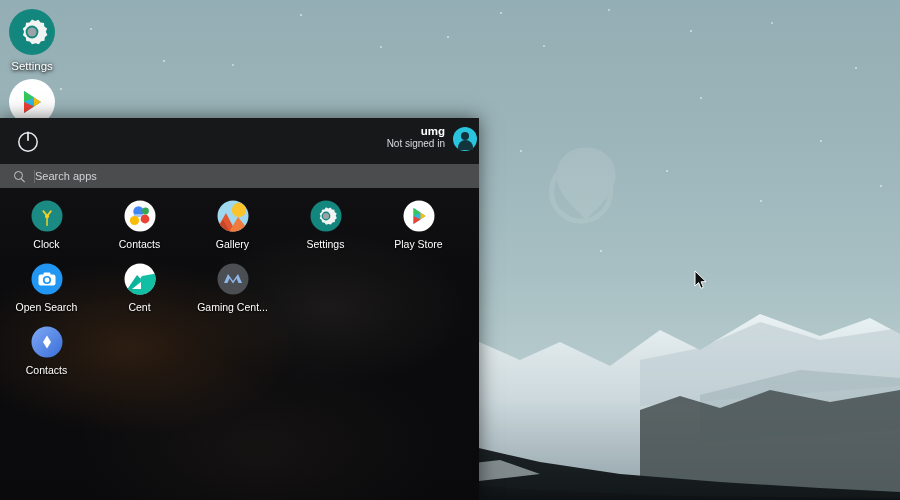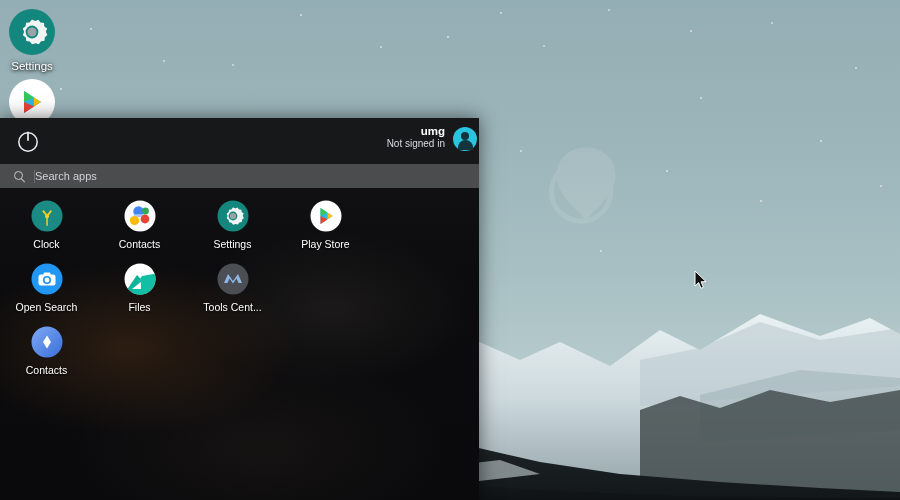--- a/index.html
+++ b/index.html
@@ -282,20 +282,39 @@
               <circle cx="14.5" cy="11.5" r="5.2" fill="#4285f4"></circle>
               <path d="M9.8 14.2 h9.4 v2.6 h-9.4 z" fill="#a7c7f7"></path>
               <circle cx="10.5" cy="20.5" r="4.6" fill="#fbbc05"></circle>
               <circle cx="21" cy="19" r="4.4" fill="#ea4335"></circle>
               <circle cx="21.5" cy="11" r="3.4" fill="#34a853"></circle>
             </svg>
           </div>
           <div class="lbl">Contacts</div>
         </div>
 
+        <div class="app">
+          <div class="ico">
+            <svg viewBox="0 0 32 32" width="32" height="32">
+              <defs>
+                  <clipPath id="gclip">
+                    <circle cx="16" cy="16" r="15.5"></circle>
+                  </clipPath>
+                </defs>
+              <g clip-path="url(#gclip)">
+                <rect x="0" y="0" width="32" height="32" fill="#9fd8ef"></rect>
+                <circle cx="22" cy="10" r="7.2" fill="#fcc42c"></circle>
+                <path d="M-2 32 L9 13 L19 32 Z" fill="#e2572f"></path>
+                <path d="M12 32 L21 17 L33 32 Z" fill="#ef7b3f"></path>
+                <path d="M-2 32 L6 20 L13 32 Z" fill="#c9452a"></path>
+              </g>
+            </svg>
+          </div>
+          <div class="lbl">Gallery</div>
+        </div>
 
         <div class="app">
           <div class="ico">
             <svg viewBox="0 0 32 32" width="32" height="32">
               <circle cx="16" cy="16" r="15.5" fill="#13877e"></circle>
               <path d="M16 7.2 l2.3 1.2 l2.2 -1 l1.5 2.1 l2.4 .2 l.2 2.4 l2.1 1.5 l-1 2.2 l1.2 2.3
                        l-1.9 1.6 l-.2 2.4 l-2.4 .4 l-1.5 2.1 l-2.4 -.7 l-2.4 .8 l-1.6 -2 l-2.4 -.4
                        l-.4 -2.4 l-2 -1.6 l.9 -2.3 l-.9 -2.3 l2 -1.6 l.3 -2.4 l2.4 -.3 z" fill="#f2f4f4"></path>
               <circle cx="16" cy="16" r="4.4" fill="#13877e"></circle>
               <circle cx="16" cy="16" r="3.1" fill="#9aa3a5"></circle>
@@ -344,31 +363,31 @@
                 </defs>
               <g clip-path="url(#fclip)">
                 <rect x="0" y="0" width="32" height="32" fill="#ffffff"></rect>
                 <path d="M-2 34 L13 12 L34 34 Z" fill="#0fb39a"></path>
                 <path d="M4 34 L18 13 L34 10 L34 34 Z" fill="#12bfa4"></path>
                 <path d="M8 26 L17 26 L17 19 Z" fill="#ffffff"></path>
                 <path d="M0 8 L32 2 L32 10 L0 16 Z" fill="#ffffff" opacity=".0"></path>
               </g>
             </svg>
           </div>
-          <div class="lbl">Files</div>
+          <div class="lbl">Cent</div>
         </div>
 
         <div class="app">
           <div class="ico">
             <svg viewBox="0 0 32 32" width="32" height="32">
               <circle cx="16" cy="16" r="15.5" fill="#4b4e52"></circle>
               <path d="M7 20 L11 11 L16 18 L21 11 L25 20 L21.5 20 L19.5 15.5 L16 20.5 L12.5 15.5 L10.5 20 Z" fill="#8fb6e8"></path>
             </svg>
           </div>
-          <div class="lbl">Tools Cent...</div>
+          <div class="lbl">Gaming Cent...</div>
         </div>
 
       </div>
 
       <div class="grid-row">
 
 
         <div class="app">
           <div class="ico">
             <svg viewBox="0 0 32 32" width="32" height="32">

